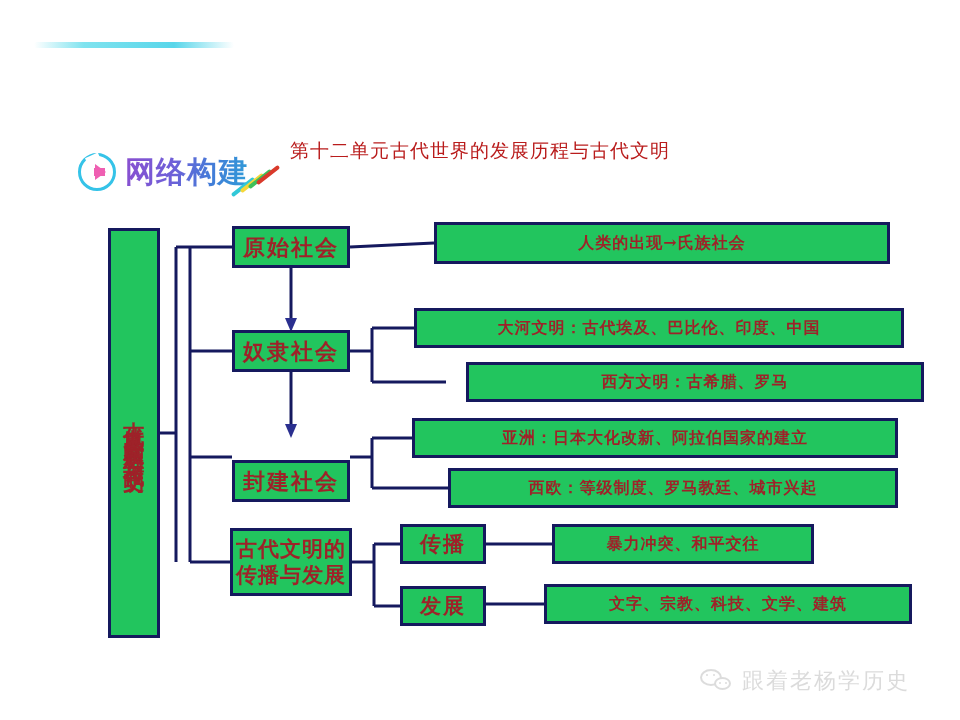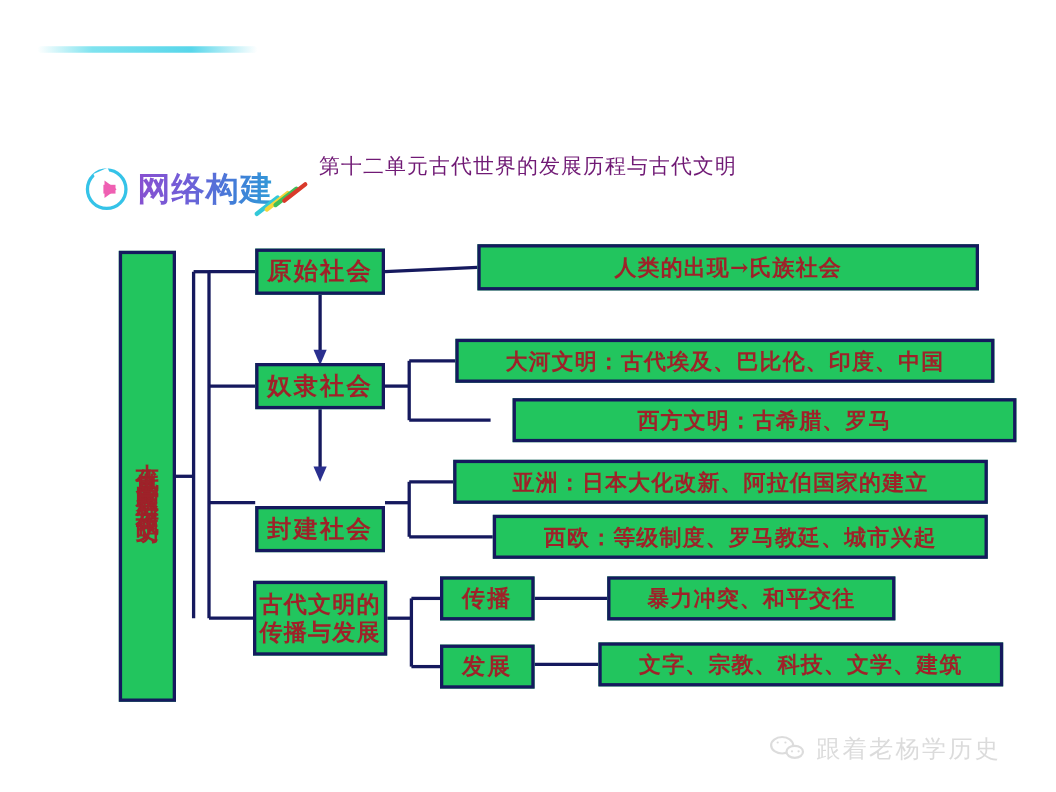--- a/index.html
+++ b/index.html
@@ -58,21 +58,21 @@
   }
 
   
   .subtitle {
     position: absolute;
     left: 0; right: 0;
     top: 138px;
     text-align: center;
     font-family: Liberation Mono, monospace;
     font-size: 19px;
-    color: #701a75;
+    color: #b91c1c;
     letter-spacing: 1px;
   }
 
   
   .chip {
     position: absolute;
     left: 78px;
     top: 150px;
     height: 44px;
     display: flex;
@@ -190,21 +190,21 @@
   .n-feudal    { top: 460px; height: 42px; }
   .n-civ       { top: 528px; height: 68px; width: 122px; left: 230px; font-size: 21px; letter-spacing: 1px; }
 
   
   .node.small3 { left: 400px; width: 86px; height: 40px; font-size: 21px; letter-spacing: 2px; }
   .n-spread { top: 524px; }
   .n-devel  { top: 586px; }
 
   
   .node.content {
-    font-size: 20px;
+    font-size: 16px;
     letter-spacing: 1px;
     padding: 0 10px;
   }
   .n-c1 { left: 434px; top: 222px; width: 456px; height: 42px; }
   .n-c2 { left: 414px; top: 308px; width: 490px; height: 40px; }
   .n-c3 { left: 446px; top: 362px; width: 458px; height: 40px; margin-left: 20px; }
   .n-c4 { left: 412px; top: 418px; width: 486px; height: 40px; }
   .n-c5 { left: 448px; top: 468px; width: 450px; height: 40px; }
   .n-c6 { left: 552px; top: 524px; width: 262px; height: 40px; }
   .n-c7 { left: 544px; top: 584px; width: 368px; height: 40px; }

